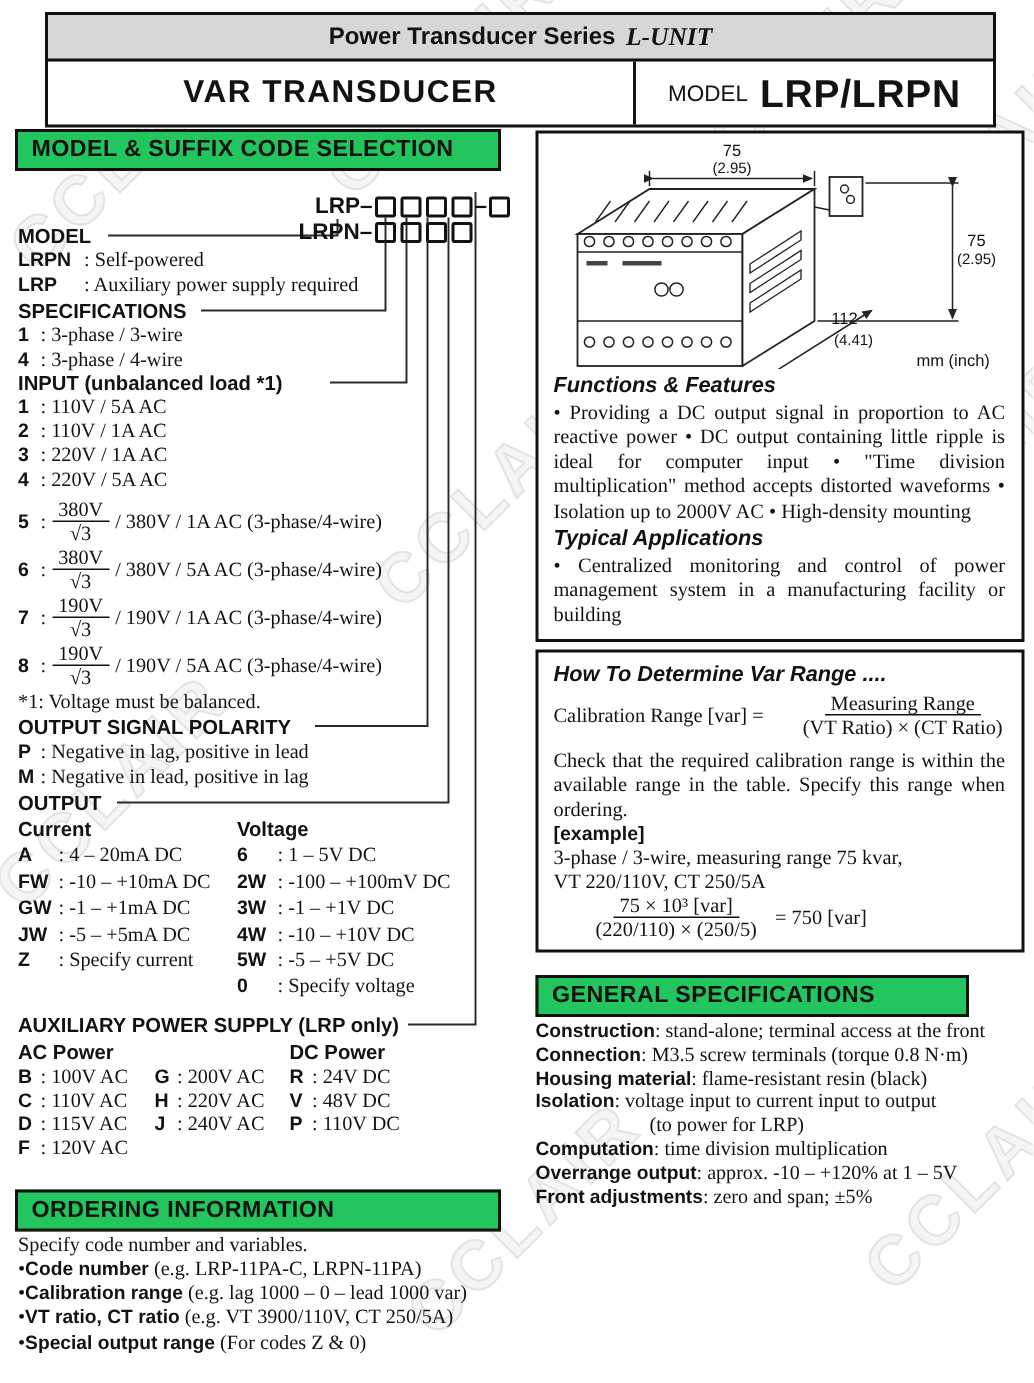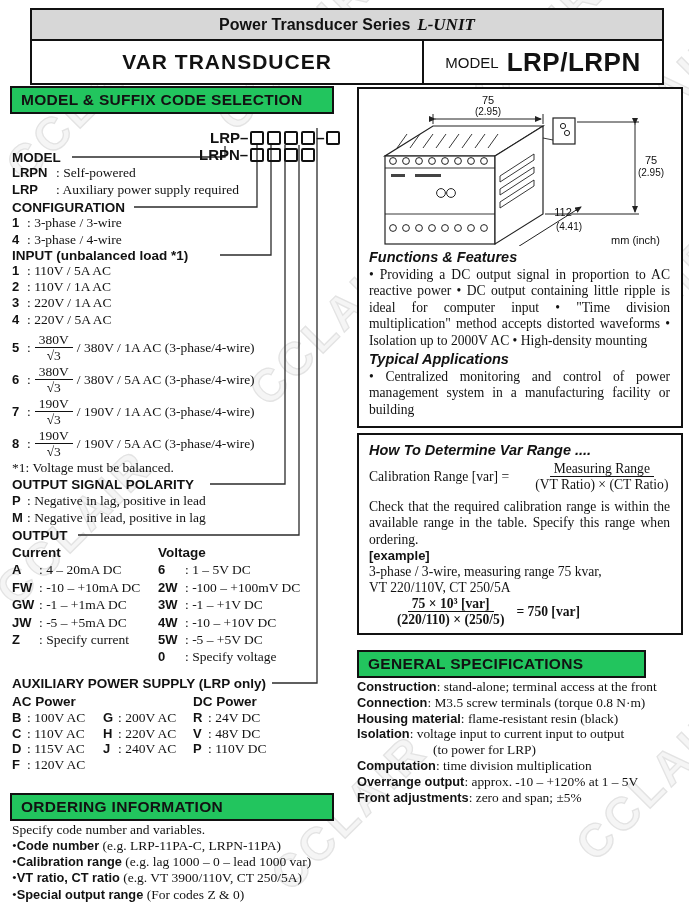--- a/index.html
+++ b/index.html
@@ -111,21 +111,21 @@
     <span class="cbox"></span>
     <span class="cbox"></span>
   </div>
 
   <div class="h-row" style="left:12px;top:150px;">MODEL</div>
   <div class="grp" style="left:12px;top:165px;line-height:16.8px;">
     <div class="it"><span class="code w44">LRPN</span><span>: Self-powered</span></div>
     <div class="it"><span class="code w44">LRP</span><span>: Auxiliary power supply required</span></div>
   </div>
 
-  <div class="h-row" style="left:12px;top:200px;">CONFIGURATION</div>
+  <div class="h-row" style="left:12px;top:200px;">SPECIFICATIONS</div>
   <div class="grp" style="left:12px;top:215px;line-height:16.5px;">
     <div class="it"><span class="code w15">1</span><span>: 3-phase / 3-wire</span></div>
     <div class="it"><span class="code w15">4</span><span>: 3-phase / 4-wire</span></div>
   </div>
 
   <div class="h-row" style="left:12px;top:248px;">INPUT (unbalanced load *1)</div>
   <div class="grp" style="left:12px;top:263px;line-height:16.2px;">
     <div class="it"><span class="code w15">1</span><span>: 110V / 5A AC</span></div>
     <div class="it"><span class="code w15">2</span><span>: 110V / 1A AC</span></div>
     <div class="it"><span class="code w15">3</span><span>: 220V / 1A AC</span></div>
@@ -311,21 +311,21 @@
       <span>Calibration Range [var] =</span>
       <span class="frac">
           <span class="fnum">Measuring Range</span>
           <span class="fden">(VT Ratio) × (CT Ratio)</span>
         </span>
     </div>
     <div class="jpara" style="left:10px;top:64px;width:301px;">Check that the required calibration range is within the available range in the table.  Specify this range when ordering.</div>
     <div style="position:absolute;left:10px;top:113px;font-family:'Liberation Sans',sans-serif;font-weight:bold;font-size:13px;">[example]</div>
     <div style="position:absolute;left:10px;top:129px;font-size:13.6px;">3-phase / 3-wire, measuring range 75 kvar,</div>
     <div style="position:absolute;left:10px;top:145px;font-size:13.6px;">VT 220/110V, CT 250/5A</div>
-    <div style="position:absolute;left:34px;top:162px;display:flex;align-items:center;gap:8px;font-size:13.6px;font-weight:bold;">
+    <div style="position:absolute;left:34px;top:162px;display:flex;align-items:center;gap:8px;font-size:13.6px;">
       <span class="frac">
           <span class="fnum">75 × 10³ [var]</span>
           <span class="fden">(220/110) × (250/5)</span>
         </span>
       <span>= 750 [var]</span>
     </div>
   </div>
 
   <div class="sec-hdr" style="left:357px;top:650px;width:276px;">GENERAL SPECIFICATIONS</div>
   <div class="spec-list" style="top:679px;">

